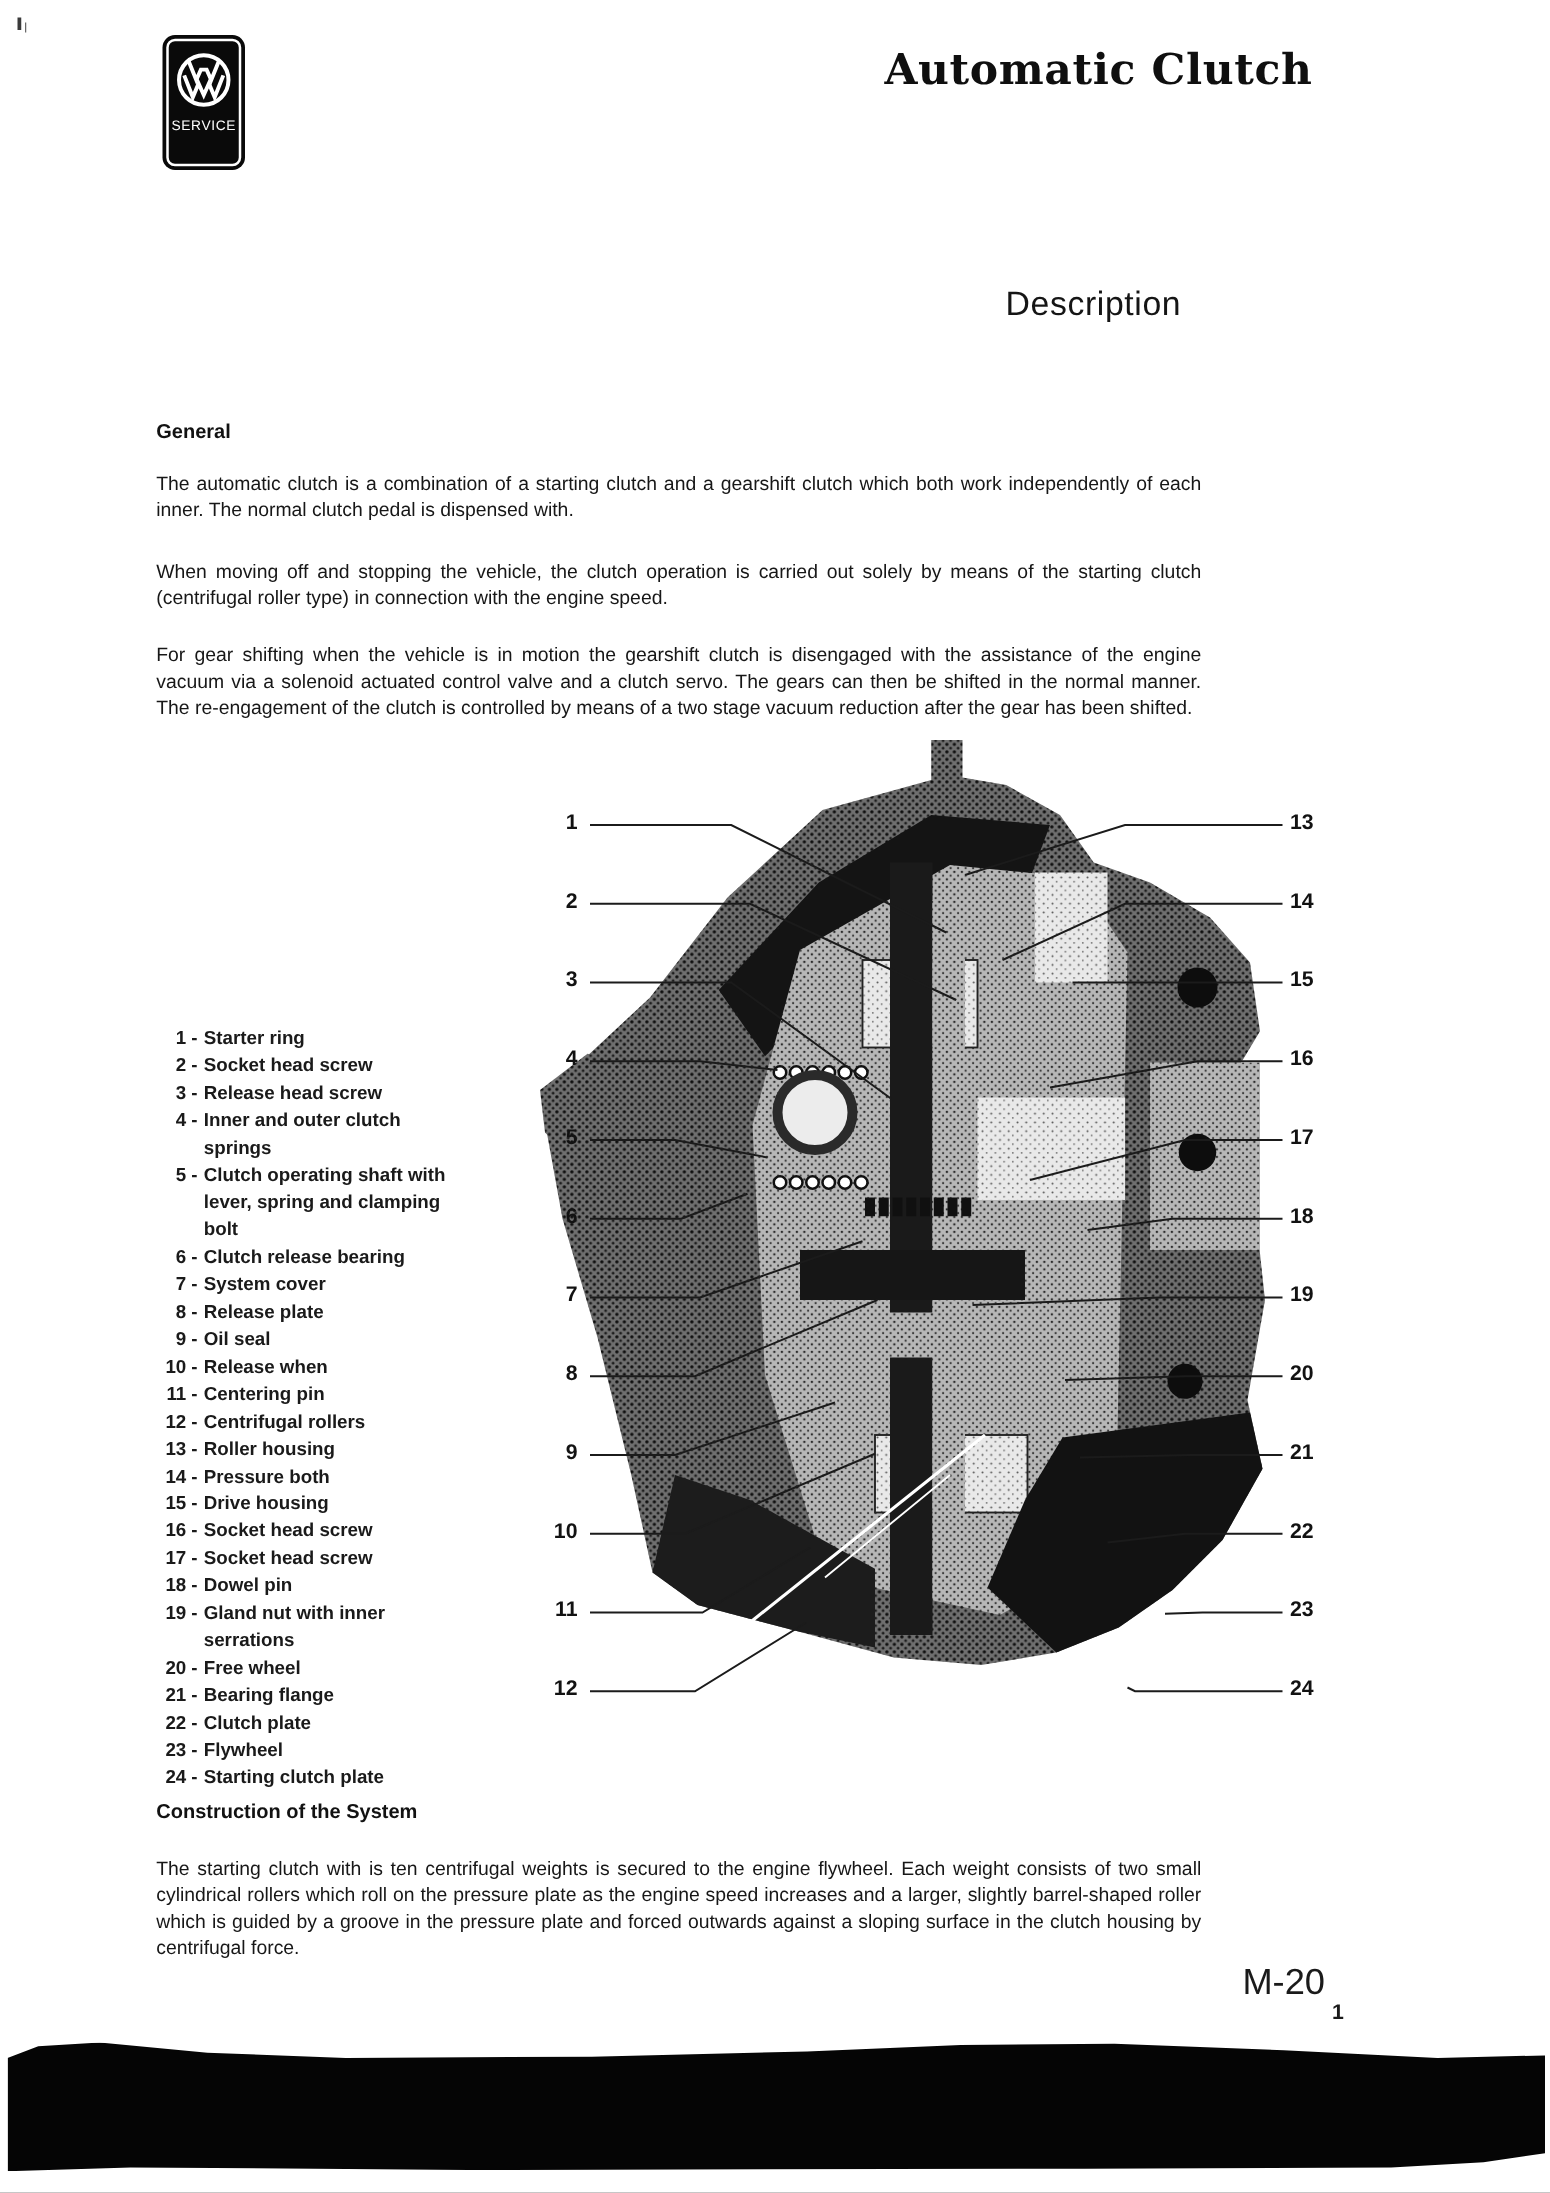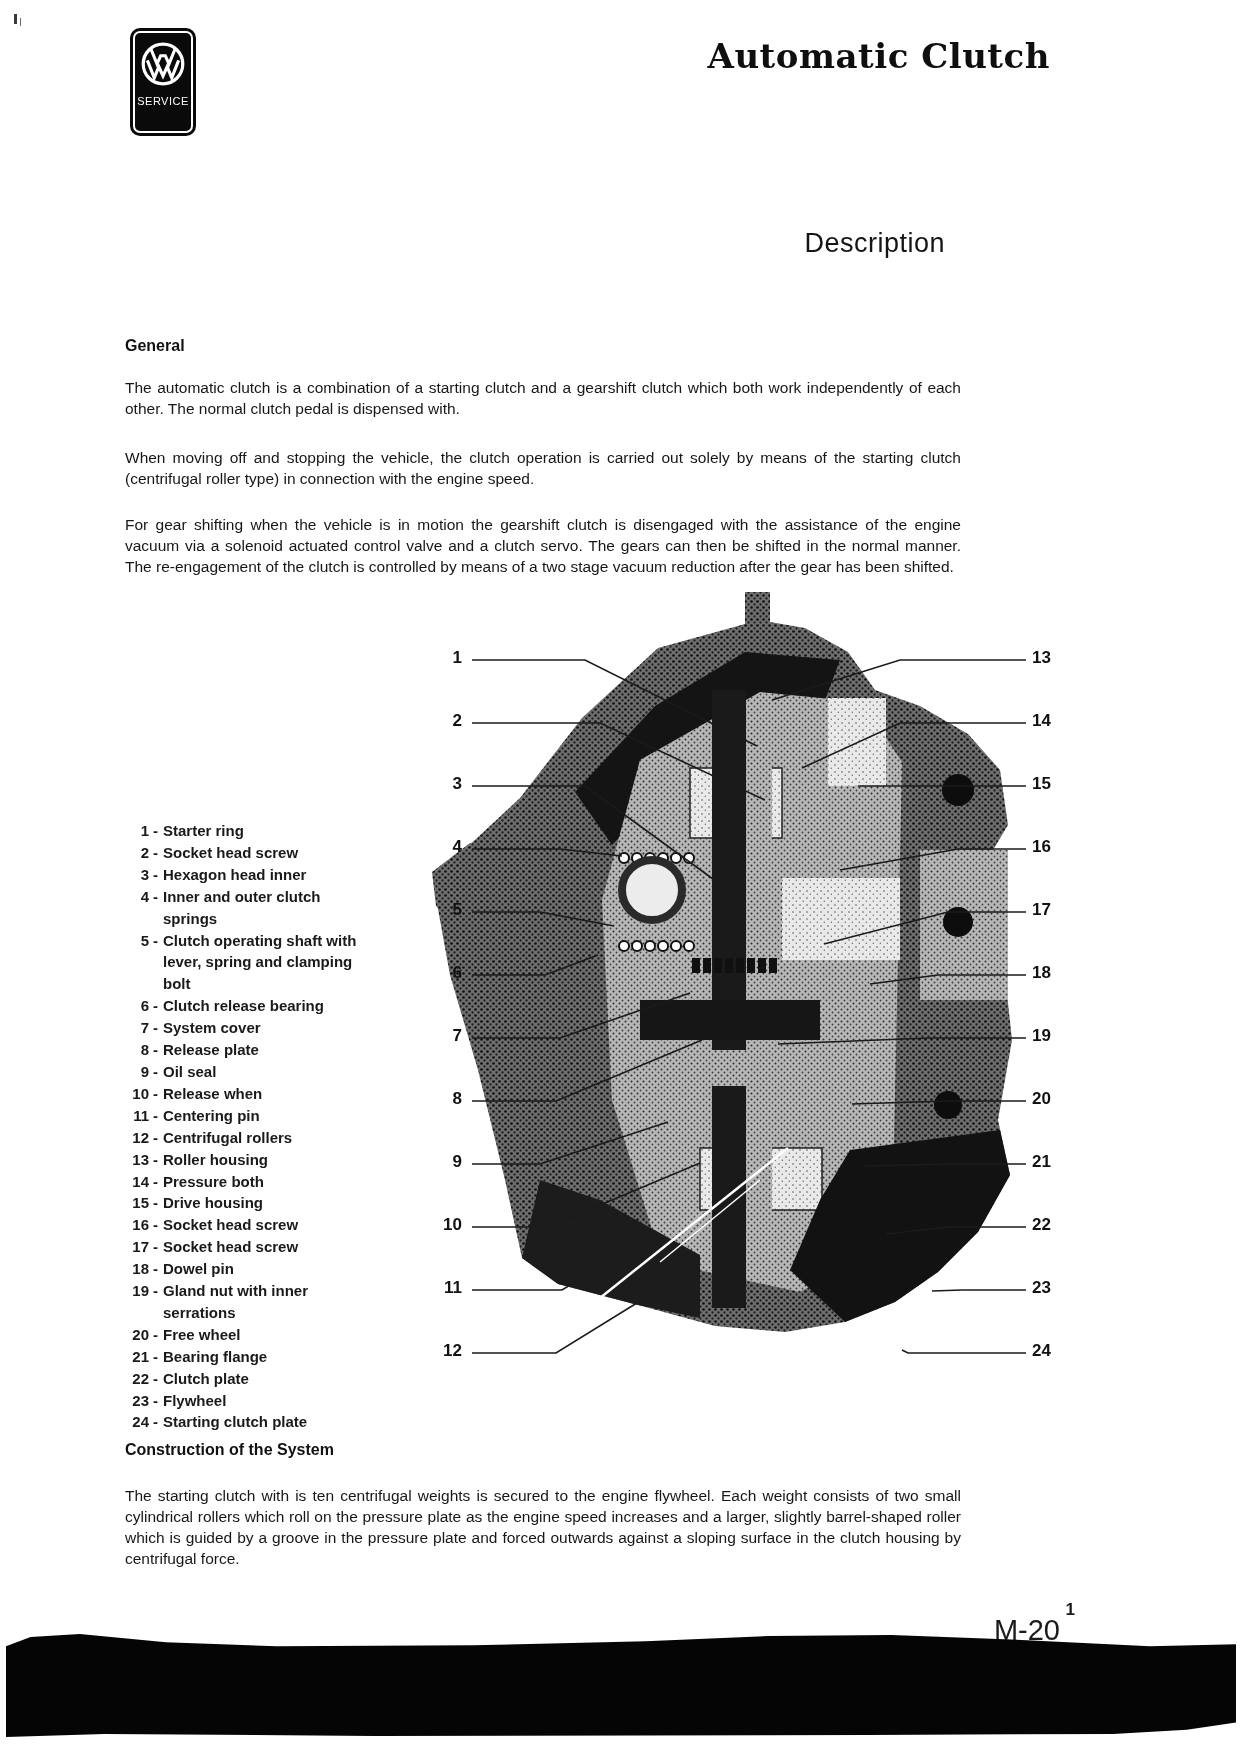--- a/index.html
+++ b/index.html
@@ -39,21 +39,21 @@
   .part-num{width:24px;text-align:right;flex:0 0 24px;}
   .part-dash{padding:0 5px 0 4px;flex:0 0 auto;}
   .part-label{width:225px;}
   
   .diagram{position:absolute;left:400px;top:580px;}
   .callout-num{position:absolute;width:30px;font-size:17px;font-weight:bold;color:#121212;}
   .callout-num.left{text-align:right;}
   .callout-num.right{text-align:left;}
   
   .page-code{position:absolute;left:960px;top:1570px;width:100px;text-align:right;
-    font-size:29px;color:#1a1a1a;margin-top:44px;}
+    font-size:29px;color:#1a1a1a;}
   .page-number{position:absolute;left:1000px;top:1600px;width:75px;text-align:right;
     font-size:17px;font-weight:bold;color:#1a1a1a;}
   
   .bottom-bar{position:absolute;left:6px;top:1634px;width:1230px;height:103px;background:#050505;
     clip-path:polygon(0 12%,2% 3%,6% 0%,13% 8%,22% 12%,38% 11%,52% 7%,62% 2%,72% 1%,83% 6%,93% 12%,100% 10%,100% 86%,96% 93%,90% 97%,70% 98%,30% 99%,8% 97%,0 100%);}
 </style>
 </head>
 <body>
 
 <div class="page" id="page">
@@ -69,41 +69,41 @@
       </svg>
       <div class="logo-label">SERVICE</div>
     </div>
   </div>
 
   <h1 class="doc-title">Automatic Clutch</h1>
 
   <h2 class="section-title">Description</h2>
 
   <h3 class="sub-heading general">General</h3>
-  <p class="body-par p1">The automatic clutch is a combination of a starting clutch and a gearshift clutch which both work independently of each other. The normal clutch pedal is dispensed with.</p>
+  <p class="body-par p1">The automatic clutch is a combination of a starting clutch and a gearshift clutch which both work independently of each inner. The normal clutch pedal is dispensed with.</p>
   <p class="body-par p2">When moving off and stopping the vehicle, the clutch operation is carried out solely by means of the starting clutch (centrifugal roller type) in connection with the engine speed.</p>
   <p class="body-par p3">For gear shifting when the vehicle is in motion the gearshift clutch is disengaged with the assistance of the engine vacuum via a solenoid actuated control valve and a clutch servo. The gears can then be shifted in the normal manner. The re-engagement of the clutch is controlled by means of a two stage vacuum reduction after the gear has been shifted.</p>
 
   <div class="parts-list" id="parts-list">
   <div class="part-item">
     <span class="part-num">1</span>
     <span class="part-dash">-</span>
     <span class="part-label">Starter ring</span>
   </div>
 
   <div class="part-item">
     <span class="part-num">2</span>
     <span class="part-dash">-</span>
     <span class="part-label">Socket head screw</span>
   </div>
 
   <div class="part-item">
     <span class="part-num">3</span>
     <span class="part-dash">-</span>
-    <span class="part-label">Hexagon head inner</span>
+    <span class="part-label">Release head screw</span>
   </div>
 
   <div class="part-item">
     <span class="part-num">4</span>
     <span class="part-dash">-</span>
     <span class="part-label">Inner and outer clutch springs</span>
   </div>
 
   <div class="part-item">
     <span class="part-num">5</span>

